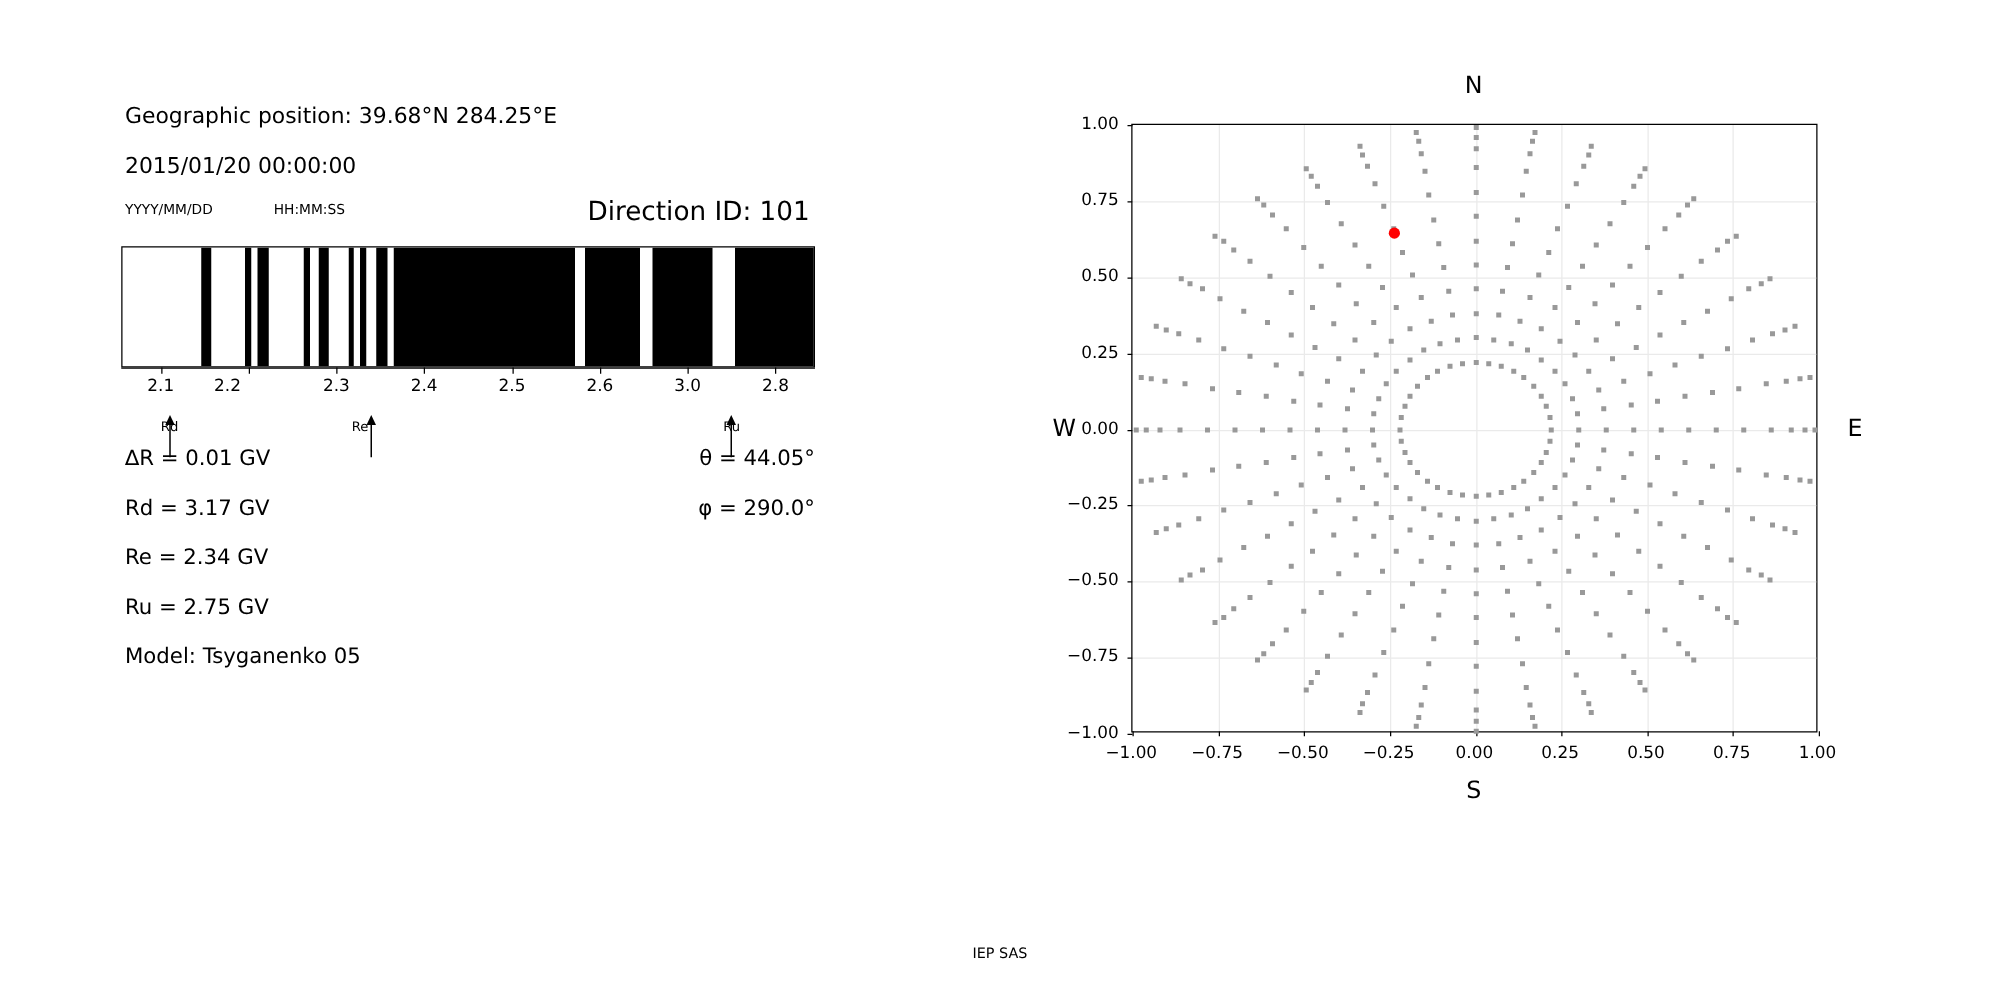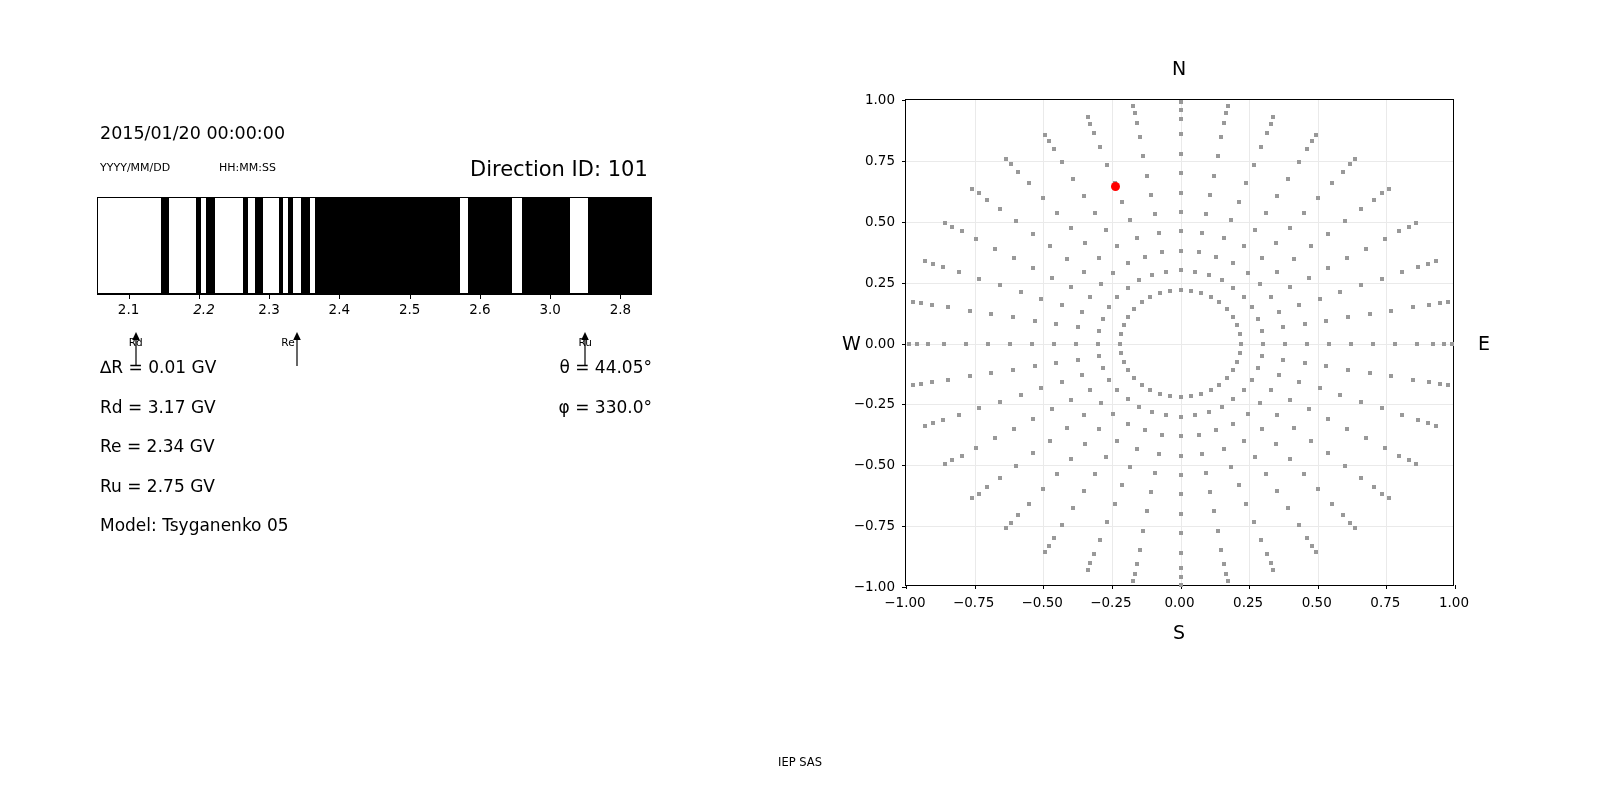--- a/index.html
+++ b/index.html
@@ -222,20 +222,21 @@
     width: 1600px;
     text-align: center;
     font-size: 11.5px;
   }
 </style>
 </head>
 <body>
 
 <div id="left-panel">
 
+  <div class="geo-line">Geographic position: 39.68°N 284.25°E</div>
 
   <div class="date-line">2015/01/20 00:00:00</div>
 
   <div class="fmt-date">YYYY/MM/DD</div>
 
   <div class="fmt-time">HH:MM:SS</div>
 
   <div class="dir-id">Direction ID: 101</div>
 
   <div id="penumbra-wrap">
@@ -254,21 +255,21 @@
         <div class="band" style="left: 423.627px; width: 48.4747px;"></div>
         <div class="band" style="left: 490.367px; width: 64.6329px;"></div>
       </div>
   </div>
 
   <div id="penumbra-axis">
     <div id="axis-line"></div>
   <div class="tickmark" style="left: 31.6139px;"></div>
       <div class="ticklabel" style="left: 31.6139px;">2.1</div>
       <div class="tickmark" style="left: 101.867px;"></div>
-      <div class="ticklabel" style="left: 107px; font-style: italic;">2.2</div>
+      <div class="ticklabel" style="left: 85px;">2.2</div>
       <div class="tickmark" style="left: 172.12px;"></div>
       <div class="ticklabel" style="left: 172.12px;">2.3</div>
       <div class="tickmark" style="left: 242.373px;"></div>
       <div class="ticklabel" style="left: 242.373px;">2.4</div>
       <div class="tickmark" style="left: 312.627px;"></div>
       <div class="ticklabel" style="left: 312.627px;">2.5</div>
       <div class="tickmark" style="left: 382.88px;"></div>
       <div class="ticklabel" style="left: 382.88px;">2.6</div>
       <div class="tickmark" style="left: 453.133px;"></div>
       <div class="ticklabel" style="left: 453.133px;">3.0</div>
@@ -296,21 +297,21 @@
       </div>
       <div class="r-arrow-label" style="left: 488.259px;">Ru</div>
     </div>
 
 <div class="param" style="left: 100px; top: 357px;">∆R = 0.01 GV</div>
     <div class="param" style="left: 100px; top: 396.5px;">Rd = 3.17 GV</div>
     <div class="param" style="left: 100px; top: 436px;">Re = 2.34 GV</div>
     <div class="param" style="left: 100px; top: 475.5px;">Ru = 2.75 GV</div>
     <div class="param" style="left: 100px; top: 515px;">Model: Tsyganenko 05</div>
     <div class="param-right" style="left: 420px; width: 232px; top: 357px;">θ = 44.05°</div>
-    <div class="param-right" style="left: 420px; width: 232px; top: 396.5px;">φ = 330.0°</div>
+    <div class="param-right" style="left: 420px; width: 232px; top: 396.5px;">φ = 290.0°</div>
   </div>
 
 <div id="right-panel">
 
   <div class="compass" id="compass-n">N</div>
   <div class="compass" id="compass-s">S</div>
   <div class="compass" id="compass-w">W</div>
   <div class="compass" id="compass-e">E</div>
 
   <div id="plot-frame">

